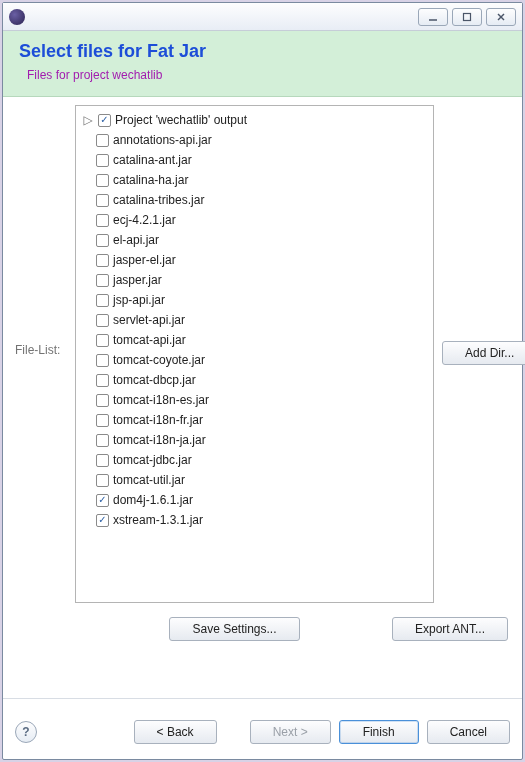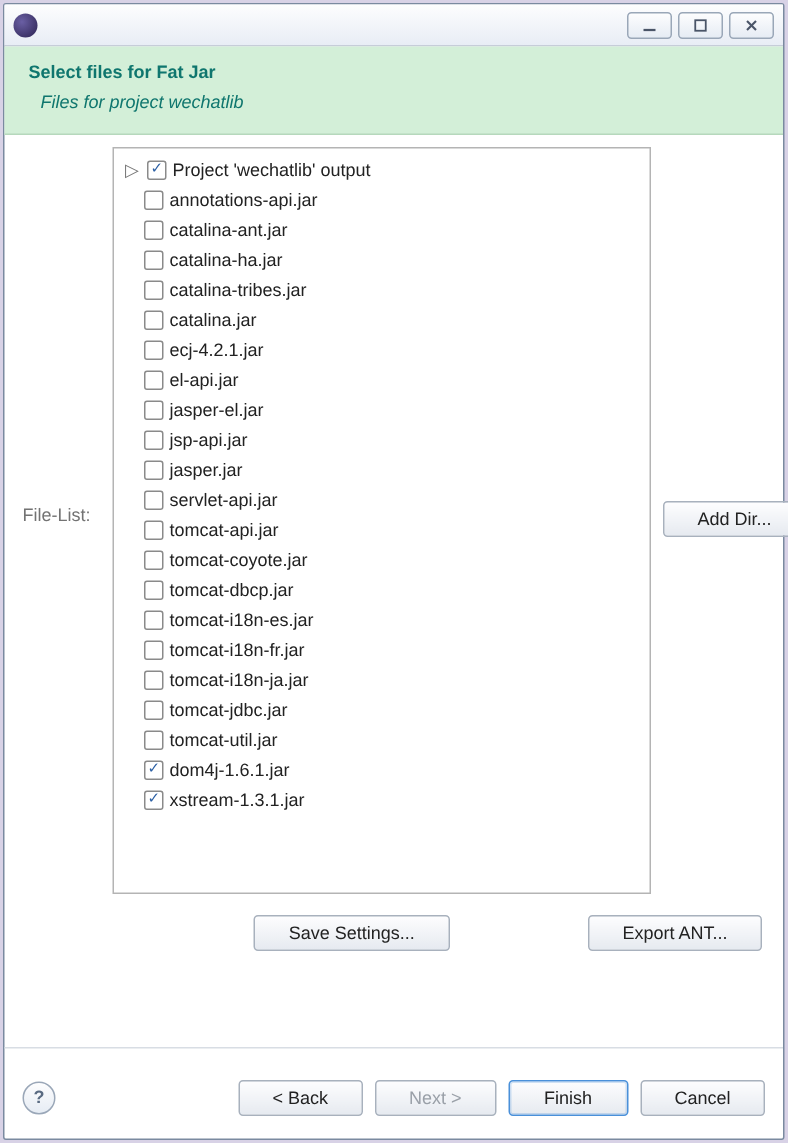--- a/index.html
+++ b/index.html
@@ -4,30 +4,30 @@
 <style>
   * { box-sizing: border-box; font-family: "Segoe UI", Tahoma, sans-serif; font-size: 12px; }
   body { margin: 0; background: #d8d2e6; width: 525px; height: 762px; overflow: hidden; }
   .window { position: absolute; top: 2px; left: 2px; width: 521px; height: 758px; background: #fff; border: 1px solid #7a8aa0; border-radius: 2px; display: flex; flex-direction: column; }
   .titlebar { height: 28px; background: linear-gradient(#fdfdfe, #e8edf5); border-bottom: 1px solid #c6cdd8; display: flex; align-items: center; padding: 0 6px; }
   .title-icon { width: 16px; height: 16px; border-radius: 50%; background: radial-gradient(circle at 35% 35%, #6a5fa4, #2b2250); margin-right: 6px; }
   .title-spacer { flex: 1; }
   .win-btn { width: 30px; height: 18px; margin-left: 4px; border: 1px solid #9aa7b8; border-radius: 3px; background: linear-gradient(#fdfdfe,#e6ecf4); display: flex; align-items: center; justify-content: center; color: #4a5568; font-size: 11px; cursor: default; }
   .win-btn svg { width: 10px; height: 10px; }
   .header { background: #d3efd8; border-bottom: 1px solid #b6d8bc; padding: 10px 16px 14px 16px; }
-  .header h1 { margin: 0 0 6px 0; font-size: 12px; font-weight: bold; color: #0f766e; }
-  .header .sub { font-size: 12px; color: #0f766e; padding-left: 8px; font-style: italic; }
+  .header h1 { margin: 0 0 6px 0; font-size: 18px; font-weight: bold; color: #1d4ed8; }
+  .header .sub { font-size: 12px; color: #a21caf; padding-left: 8px; }
   .body { flex: 1; padding: 8px 12px 6px 12px; display: flex; flex-direction: column; }
   .file-row { display: flex; align-items: flex-start; }
   .file-label { width: 60px; padding-top: 238px; color: #737373; }
   .tree-box { flex: 1; height: 498px; border: 1px solid #b4b4b4; background: #fff; overflow: auto; padding: 4px 2px; }
   .side-col { width: 76px; padding-left: 8px; padding-top: 236px; }
   .btn { height: 24px; padding: 0 22px; border: 1px solid #a8b1bd; border-radius: 3px; background: linear-gradient(#fdfdfe,#e6eaf0); color: #222; cursor: default; white-space: nowrap; display: inline-flex; align-items: center; justify-content: center; min-width: 64px; }
   .btn.primary { border-color: #4a90d9; box-shadow: 0 0 0 1px rgba(74,144,217,.25) inset; }
-  .btn.disabled { color: #9aa0a8; }
+  .btn.disabled { color: #9aa0a8; margin-left: 25px; }
   .tree-item { display: flex; align-items: center; height: 20px; padding-left: 18px; gap: 4px; color: #222; }
   .tree-item.first { padding-left: 4px; }
   .expand { width: 12px; color: #777; display: inline-flex; justify-content: center; }
   .chk { width: 13px; height: 13px; border: 1px solid #8a8a8a; background: #fff; display: inline-flex; align-items: center; justify-content: center; border-radius: 2px; }
   .chk.checked::after { content: "✓"; font-size: 10px; color: #2b5fa4; line-height: 1; }
   .mid-wrap { display: flex; padding: 14px 2px 6px 2px; }
   .footer-sep { height: 1px; background: #d8dde4; margin: 8px -12px 0 -12px; }
   .footer { height: 54px; display: flex; align-items: center; padding: 0 12px; gap: 8px; }
   .help { width: 22px; height: 22px; border: 1px solid #9aa7b8; border-radius: 50%; display: flex; align-items: center; justify-content: center; color: #5a6b82; background: linear-gradient(#fdfdfe,#e6ecf4); }
   .footer .spacer { flex: 1; }
@@ -85,41 +85,37 @@
           <div class="tree-item">
             <span class="chk"></span>
             <span>catalina-ha.jar</span>
           </div>
           <div class="tree-item">
             <span class="chk"></span>
             <span>catalina-tribes.jar</span>
           </div>
           <div class="tree-item">
             <span class="chk"></span>
-            <span>catalina.jar</span>
-          </div>
-          <div class="tree-item">
-            <span class="chk"></span>
             <span>ecj-4.2.1.jar</span>
           </div>
           <div class="tree-item">
             <span class="chk"></span>
             <span>el-api.jar</span>
           </div>
           <div class="tree-item">
             <span class="chk"></span>
             <span>jasper-el.jar</span>
           </div>
           <div class="tree-item">
             <span class="chk"></span>
-            <span>jsp-api.jar</span>
+            <span>jasper.jar</span>
           </div>
           <div class="tree-item">
             <span class="chk"></span>
-            <span>jasper.jar</span>
+            <span>jsp-api.jar</span>
           </div>
           <div class="tree-item">
             <span class="chk"></span>
             <span>servlet-api.jar</span>
           </div>
           <div class="tree-item">
             <span class="chk"></span>
             <span>tomcat-api.jar</span>
           </div>
           <div class="tree-item">

